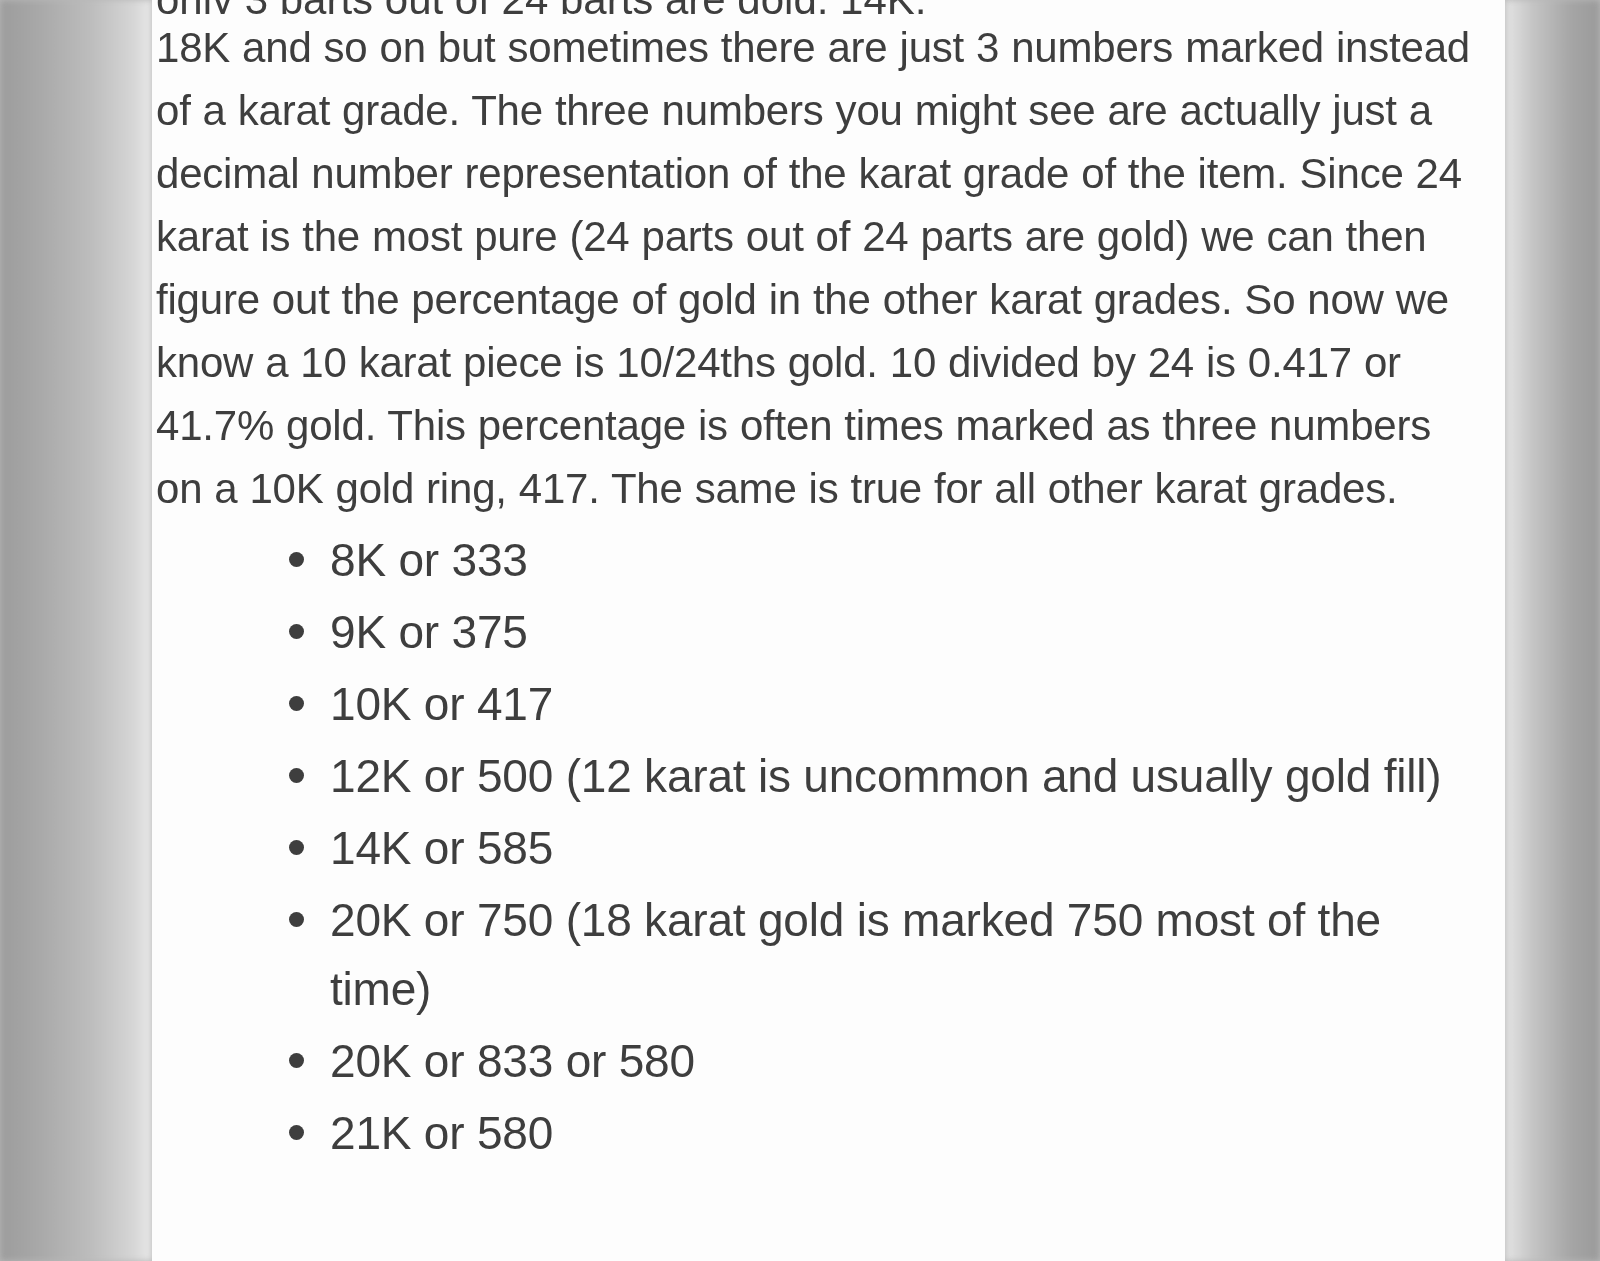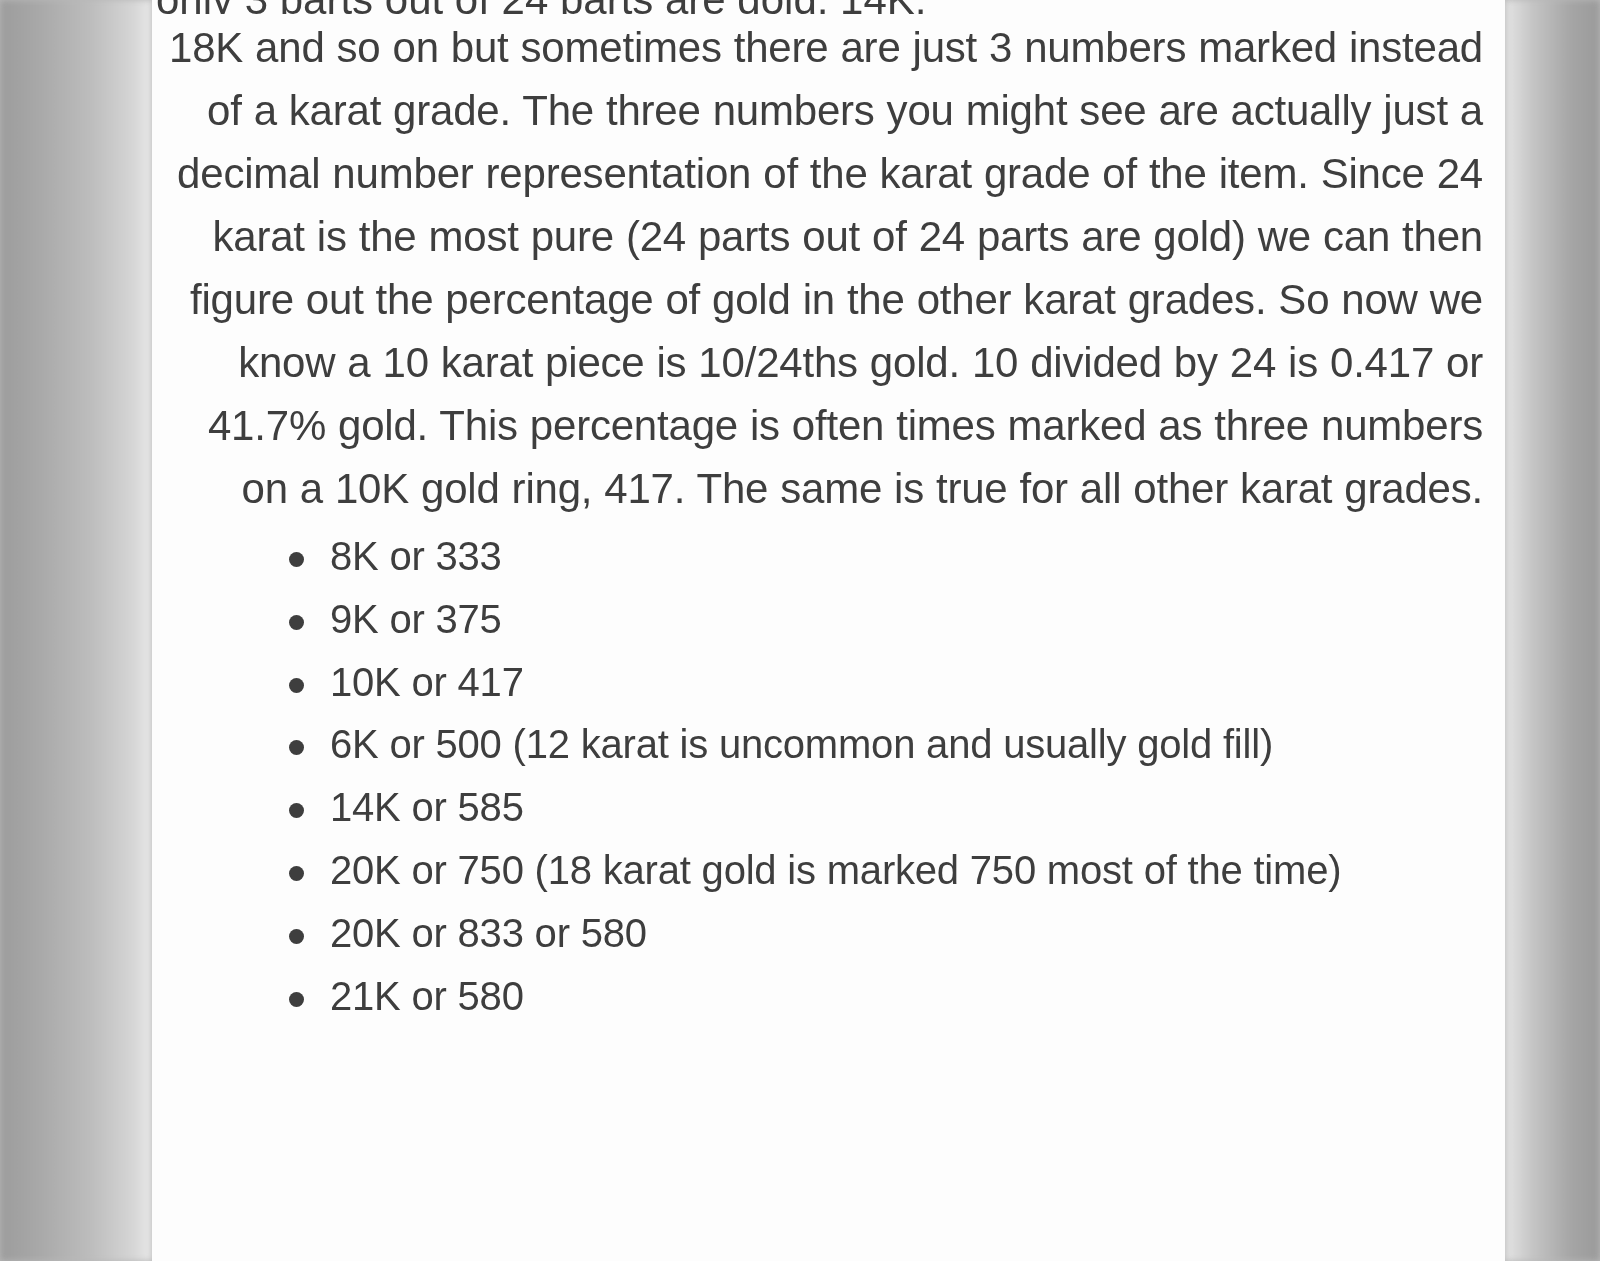--- a/index.html
+++ b/index.html
@@ -46,21 +46,20 @@
   }
 
   .para {
     font-size: 42px;
     line-height: 1.50;
     color: #3e3e3e;
     letter-spacing: -0.2px;
     margin: 0;
     padding-top: 2px;
     word-spacing: 0.5px;
-    text-align: right;
   }
 
   
   .clipped-line {
     height: 14px;
     overflow: hidden;
     position: relative;
     margin: 0;
   }
   .clipped-line span {
@@ -74,21 +73,21 @@
     white-space: nowrap;
   }
 
   ul.karat-list {
     list-style: none;
     margin: 6px 0 0 0;
     padding: 0 0 0 126px;
   }
   ul.karat-list li {
     position: relative;
-    font-size: 40px;
+    font-size: 46px;
     line-height: 1.52;
     color: #3e3e3e;
     padding-left: 48px;
     margin-bottom: 2px;
     letter-spacing: -0.2px;
   }
   ul.karat-list li::before {
     content: "";
     position: absolute;
     left: 7px;
@@ -111,21 +110,21 @@
     <div class="clipped-line">
       <span>only 3 parts out of 24 parts are gold, 14K,</span>
     </div>
 
     <p class="para">18K and so on but sometimes there are just 3 numbers marked instead of a karat grade. The three numbers you might see are actually just a decimal number representation of the karat grade of the item. Since 24 karat is the most pure (24 parts out of 24 parts are gold) we can then figure out the percentage of gold in the other karat grades. So now we know a 10 karat piece is 10/24ths gold. 10 divided by 24 is 0.417 or 41.7% gold. This percentage is often times marked as three numbers on a 10K gold ring, 417. The same is true for all other karat grades.</p>
 
     <ul class="karat-list">
       <li>8K or 333</li>
       <li>9K or 375</li>
       <li>10K or 417</li>
-      <li>6K or 500 (12 karat is uncommon and usually gold fill)</li>
+      <li>12K or 500 (12 karat is uncommon and usually gold fill)</li>
       <li>14K or 585</li>
       <li>20K or 750 (18 karat gold is marked 750 most of the time)</li>
       <li>20K or 833 or 580</li>
       <li>21K or 580</li>
     </ul>
 
   </div>
 </div>
 
 </body></html>

